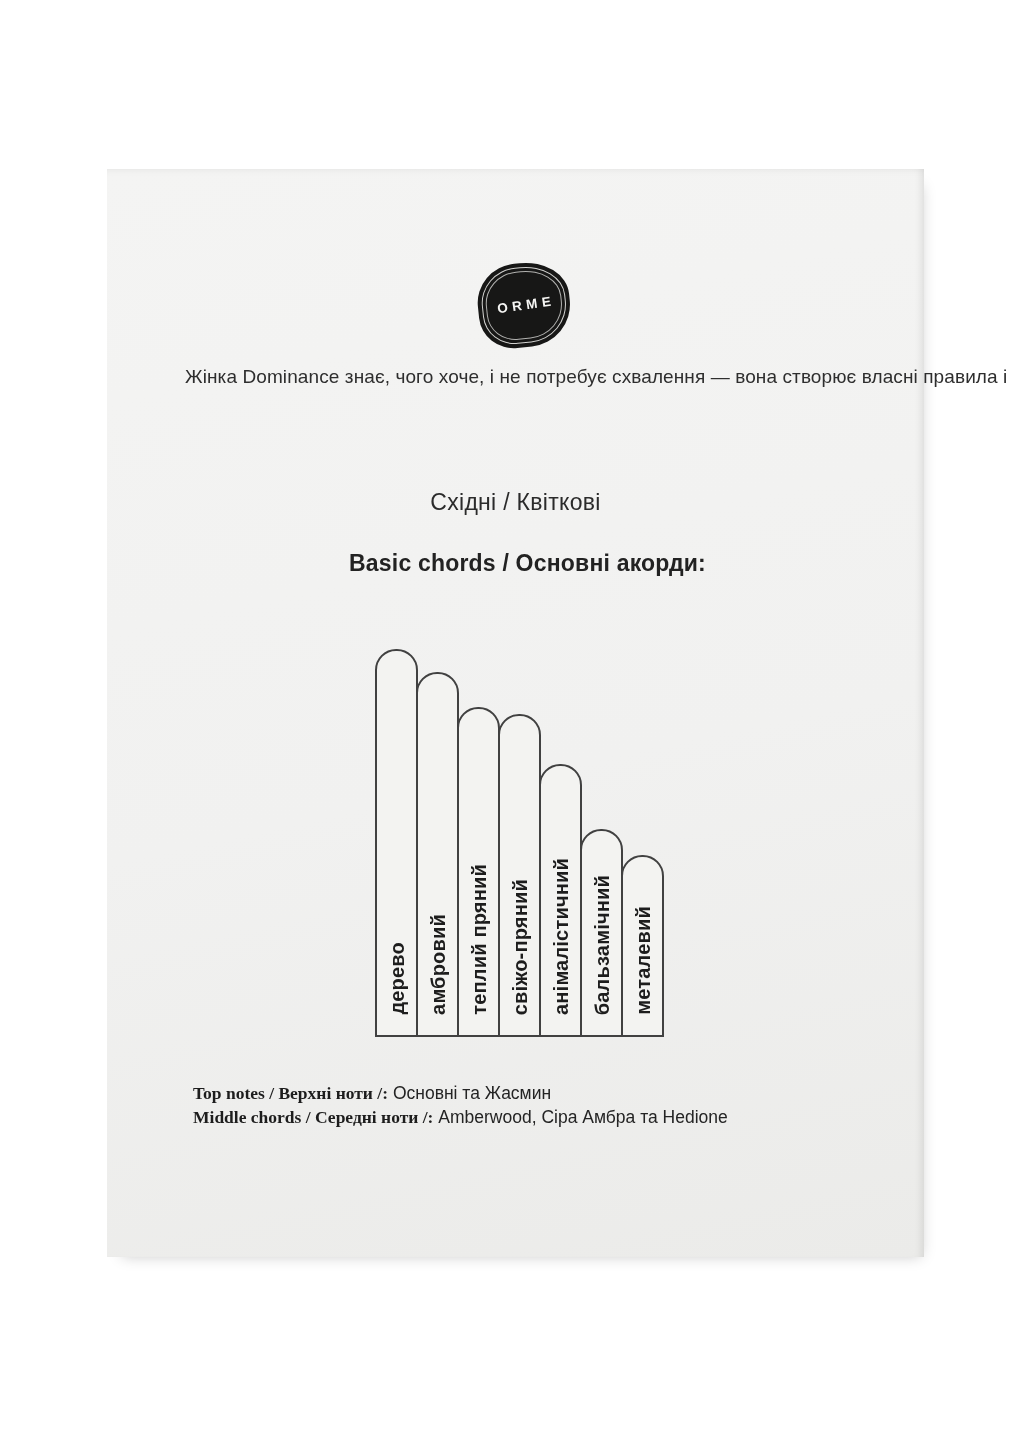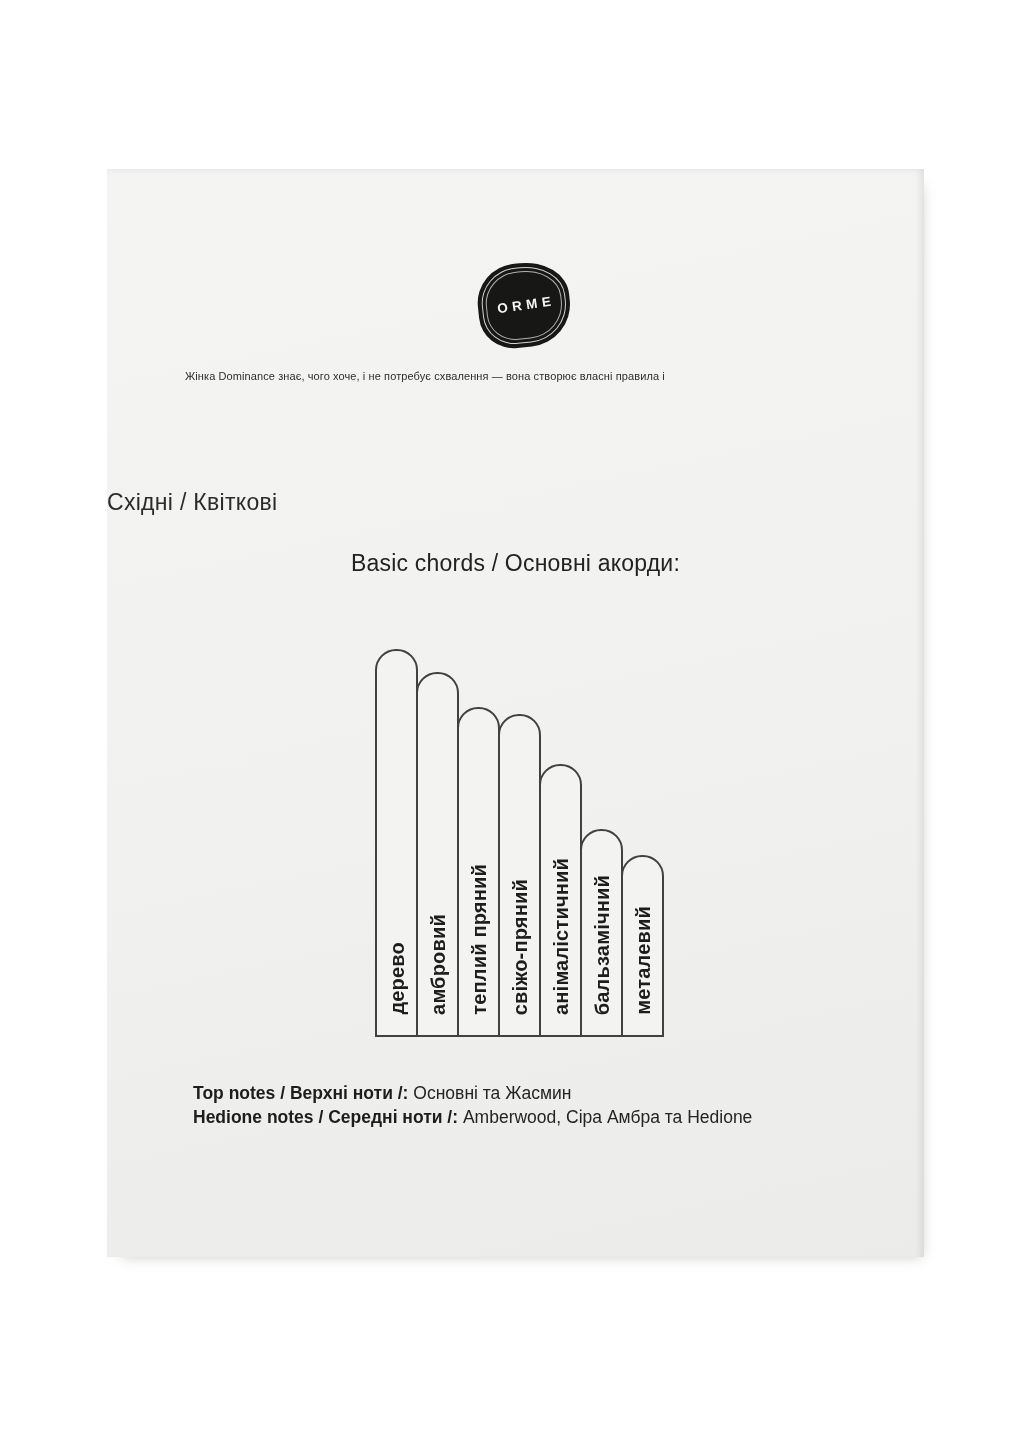--- a/index.html
+++ b/index.html
@@ -43,35 +43,35 @@
     transform: translate(-50%, -50%) rotate(-2deg);
     color: #f6f6f4;
     font-size: 13.5px; font-weight: 700;
     letter-spacing: 4.5px; text-indent: 4.5px;
     white-space: nowrap;
   }
 
   
   .intro {
     position: absolute; left: 78px; top: 197px; width: 700px;
-    font-size: 11px; line-height: 21.7px;
+    font-size: 19px; line-height: 21.7px;
     color: #2e2e2e; letter-spacing: 0.1px;
     white-space: nowrap;
   }
 
   
   .category {
     position: absolute; left: 0; top: 320px; width: 100%;
-    text-align: left;
+    text-align: center;
     font-size: 23px; color: #2b2b2b; letter-spacing: 0.3px;
   }
   .chords-title {
-    position: absolute; left: 0; top: 381px; width: 100%;
+    position: absolute; left: 12px; top: 381px; width: 100%;
     text-align: center;
-    font-size: 23px; font-weight: 400; color: #222222; letter-spacing: 0.2px;
+    font-size: 23px; font-weight: 700; color: #222222; letter-spacing: 0.2px;
   }
 
   
   .chart {
     position: absolute; left: 268px; top: 478px; height: 390px;
     display: flex; align-items: flex-end;
   }
   .bar {
     box-sizing: border-box;
     width: 43px;
@@ -90,21 +90,21 @@
     font-size: 20px; font-weight: 700; color: #1d1d1d;
     letter-spacing: 0.2px;
   }
 
   
   .notes {
     position: absolute; left: 86px; top: 913px; width: 628px;
     font-size: 17.5px; line-height: 23.6px;
     color: #242424;
   }
-  .notes b { font-weight: 700; color: #1d1d1d; }
+  .notes b { font-weight: 700; color: #1d1d1d; font-family: Liberation Serif, serif; }
 </style>
 </head>
 <body>
 
 <div class="stage">
   <div class="card">
 
     <div class="logo">
       <div class="logo-blob">
         <div class="logo-ring ring-a"></div>
@@ -140,17 +140,17 @@
         <div class="bar" style="height: 208px; background: rgb(243, 243, 241); border-color: rgb(65, 65, 65);">
           <span class="bar-label">бальзамічний</span>
         </div>
         <div class="bar" style="height: 182px; background: rgb(243, 243, 241); border-color: rgb(65, 65, 65);">
           <span class="bar-label">металевий</span>
         </div>
       </div>
 
     <div class="notes">
       <div><b>Top notes / Верхні ноти /:</b> <span>Основні та Жасмин</span></div>
-      <div><b>Hedione notes / Середні ноти /:</b> <span>Amberwood, Сіра Амбра та Hedione</span></div>
+      <div><b>Middle chords / Середні ноти /:</b> <span>Amberwood, Сіра Амбра та Hedione</span></div>
     </div>
 
   </div>
 </div>
 
 </body></html>

